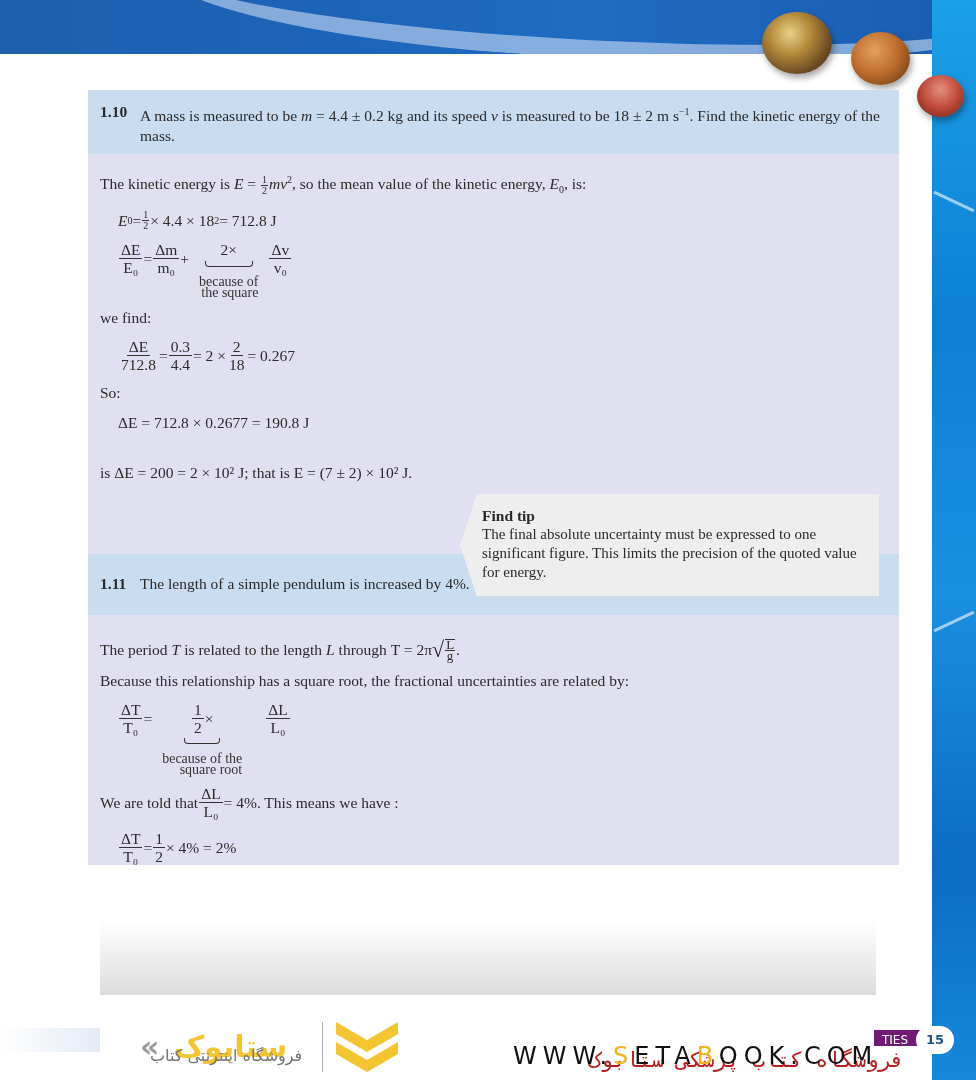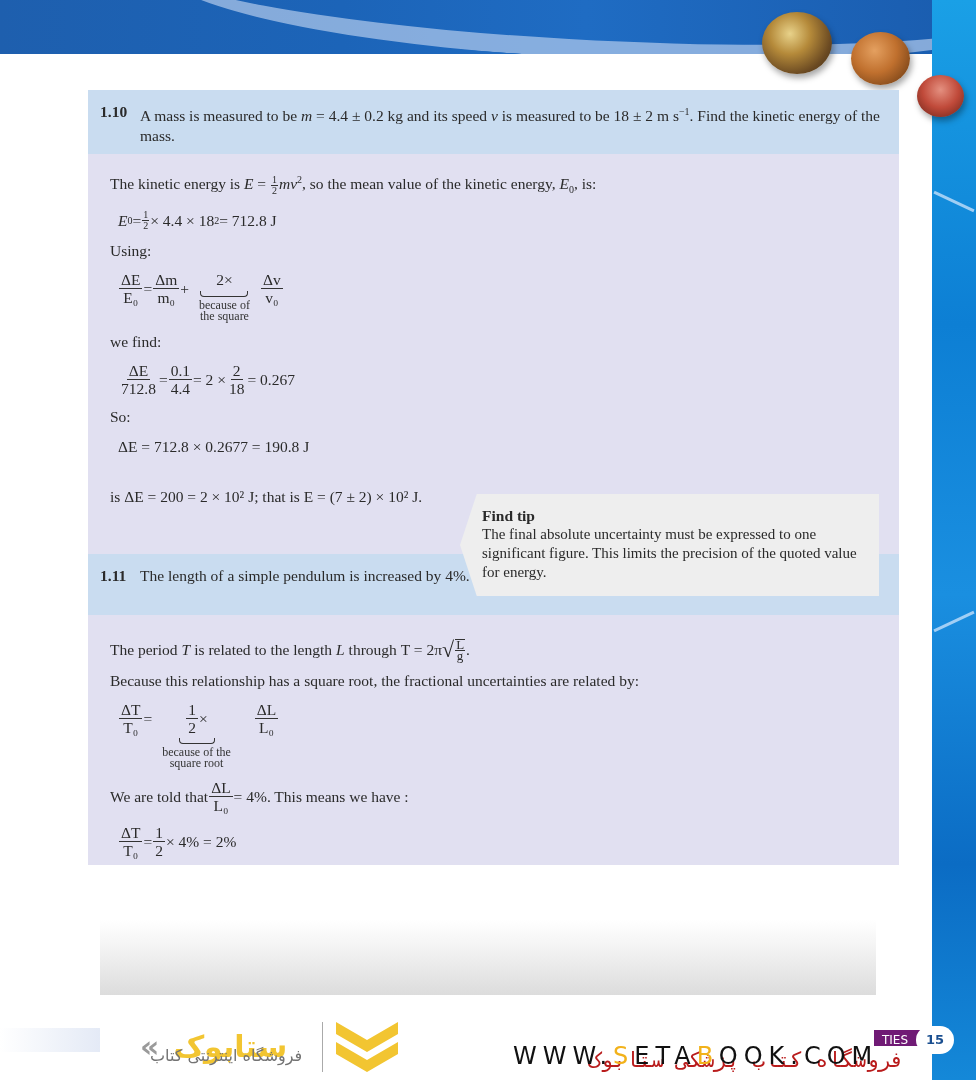--- a/index.html
+++ b/index.html
@@ -43,32 +43,32 @@
     .q-head {
       background: #c9dcf0; padding: 12px 12px 14px 12px; font-size: 15.5px; line-height: 20px;
       display: flex;
     }
     .q-num { font-weight: bold; width: 40px; flex-shrink: 0; }
     .q-text { flex: 1; }
     .answer {
       background: #e1e0f1; padding: 16px 12px 14px 12px; font-size: 15.5px; line-height: 20px;
       position: relative;
     }
-    .p { margin-bottom: 10px; margin-left: 10px; }
+    .p { margin-bottom: 10px; }
     .eq { margin-left: 18px; margin-bottom: 10px; display: flex; align-items: center; white-space: nowrap; }
     i.v { font-style: italic; }
     .frac { display: inline-flex; flex-direction: column; align-items: center; vertical-align: middle; margin: 0 1px; }
     .frac .n { border-bottom: 1px solid #333; padding: 0 2px; line-height: 17px; }
     .frac .d { padding: 0 2px; line-height: 17px; }
     .frac.small { font-size: 10px; }
     .frac.small .n, .frac.small .d { line-height: 10px; padding: 0 1px; }
     .brace-group { display: inline-flex; flex-direction: column; align-items: center; margin: 0 10px; }
     .brace-group .top { line-height: 18px; }
     .brace { width: 48px; height: 6px; border: 1px solid #333; border-top: none; border-radius: 0 0 4px 4px; margin-top: 2px; }
-    .brace-note { font-size: 12px; line-height: 11px; text-align: center; margin-top: 3px; color: #333; }
+    .brace-note { font-size: 14px; line-height: 11px; text-align: right; margin-top: 9px; color: #333; }
     sup { font-size: 10px; }
     sub { font-size: 10px; }
 
     .exam-tip {
       position: absolute; left: 372px; top: 340px; width: 419px; height: 102px;
       background: #eeeeee; padding: 12px 12px 10px 12px; font-size: 15px; line-height: 19px;
       clip-path: polygon(4% 0, 100% 0, 100% 100%, 4% 100%, 0 50%);
       padding-left: 22px;
     }
     .exam-tip .title { font-weight: bold; font-size: 15.5px; }
@@ -129,21 +129,20 @@
         <sub>0</sub>
         <span> = </span>
         <span class="frac small">
           <span class="n">1</span>
           <span class="d">2</span>
         </span>
         <span> × 4.4 × 18</span>
         <sup>2</sup>
         <span> = 712.8 J</span>
     </div>
-    <div class="p">Using:</div>
     <div class="eq" style="align-items:flex-start;">
       <span class="frac">
           <span class="n">ΔE</span>
           <span class="d">E₀</span>
         </span>
       <span style="margin-top:8px;"> = </span>
       <span class="frac">
           <span class="n">Δm</span>
           <span class="d">m₀</span>
         </span>
@@ -159,41 +158,41 @@
         </span>
     </div>
     <div class="p">we find:</div>
     <div class="eq">
       <span class="frac">
           <span class="n">ΔE</span>
           <span class="d">712.8</span>
         </span>
         <span> = </span>
         <span class="frac">
-          <span class="n">0.1</span>
+          <span class="n">0.3</span>
           <span class="d">4.4</span>
         </span>
         <span> = 2 × </span>
         <span class="frac">
           <span class="n">2</span>
           <span class="d">18</span>
         </span>
         <span> = 0.267</span>
     </div>
     <div class="p">So:</div>
     <div class="eq">ΔE = 712.8 × 0.2677 = 190.8 J</div>
     <div class="p" style="margin-top:4px;"><br><span>is ΔE = 200 = 2 × 10² J; that is E = (7 ± 2) × 10² J.</span></div>
 
     <div class="exam-tip">
       <div class="title">Find tip</div>
       <div>The final absolute uncertainty must be expressed to one significant figure. This limits the precision of the quoted value for energy.</div>
     </div>
   </div>
 
-  <div class="q-head" style="height:61px;">
+  <div class="q-head" style="height:61px;align-items:center;">
     <span class="q-num">1.11</span>
     <span class="q-text">The length of a simple pendulum is increased by 4%. What is the fractional increase in the pendulum's period?</span>
   </div>
 
   <div class="answer" style="height:250px;padding-top:24px;">
     <div class="p" style="display:flex;align-items:center;">
       <span>The period </span>
         <i class="v" style="margin:0 4px;">T</i>
         <span> is related to the length </span>
         <i class="v" style="margin:0 4px;">L</i>

